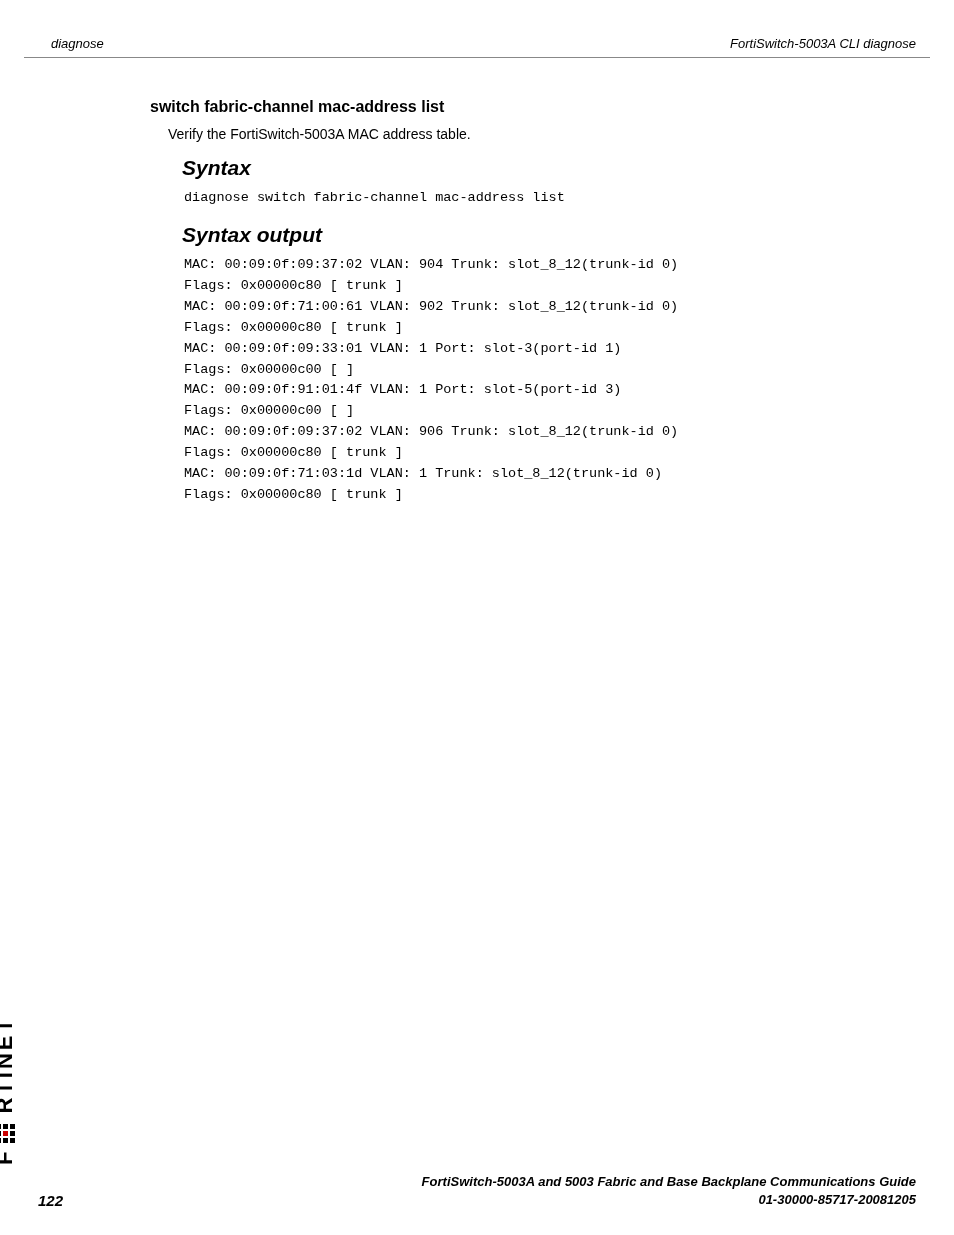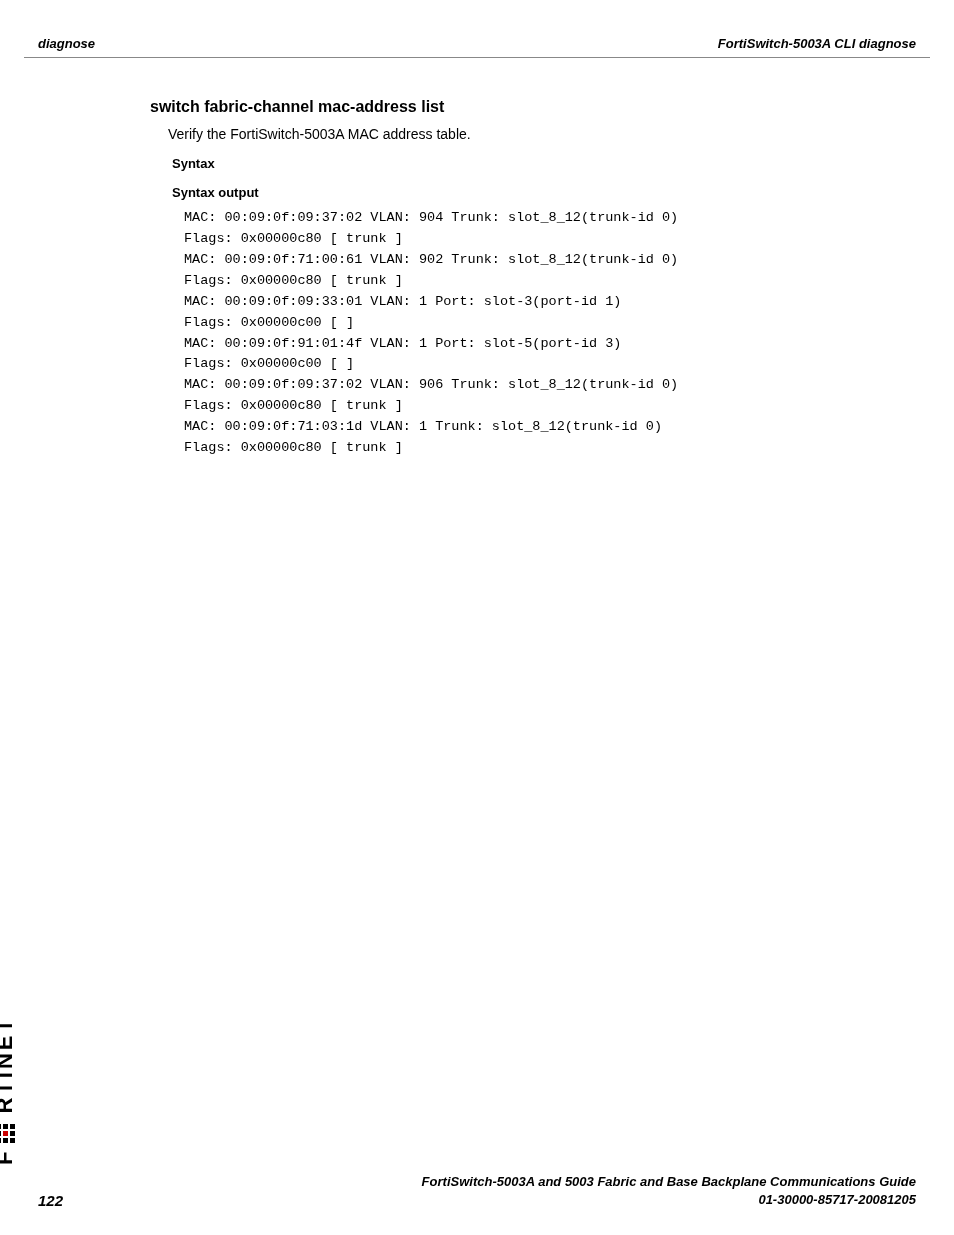--- a/index.html
+++ b/index.html
@@ -10,23 +10,23 @@
     width: 954px;
     height: 1235px;
     position: relative;
     font-size: 14px;
     color: #000;
   }
   .page-header {
     display: flex;
     justify-content: space-between;
     align-items: flex-end;
-    padding: 36px 38px 6px 38px;
+    padding: 36px 38px 6px 51px;
     font-style: italic;
-    font-weight: bold;
+    font-weight: normal;
     font-size: 13px;
   }
   .header-rule {
     margin: 0 24px;
     border: none;
     border-top: 1px solid #888;
     position: relative;
   }
   .header-rule::before {
     content: '';
@@ -59,22 +59,23 @@
     font-weight: bold;
     font-size: 16px;
     margin: 0 0 10px 0;
   }
   .body-text {
     font-size: 14px;
     margin: 0 0 8px 18px;
   }
   .subheading {
     font-weight: bold;
-    font-size: 13px;
-    margin: 14px 0 8px 22px;
+    font-size: 21px;
+    margin: 14px 0 8px 32px;
+    font-style: italic;
   }
   .code-block {
     font-family: "Courier New", Courier, monospace;
     font-size: 13.5px;
     white-space: pre;
     margin: 0 0 14px 34px;
     line-height: 1.55;
   }
   .side-logo {
     position: absolute;
@@ -133,20 +134,21 @@
   <span>diagnose</span>
   <span>FortiSwitch-5003A CLI diagnose</span>
 </div>
 <hr class="header-rule">
 
 <div class="content">
   <div class="section-title">switch fabric-channel mac-address list</div>
   <div class="body-text">Verify the FortiSwitch-5003A MAC address table.</div>
 
   <div class="subheading">Syntax</div>
+  <div class="code-block">diagnose switch fabric-channel mac-address list</div>
 
   <div class="subheading">Syntax output</div>
   <div class="code-block">MAC: 00:09:0f:09:37:02 VLAN: 904 Trunk: slot_8_12(trunk-id 0)
 Flags: 0x00000c80 [ trunk ]
 MAC: 00:09:0f:71:00:61 VLAN: 902 Trunk: slot_8_12(trunk-id 0)
 Flags: 0x00000c80 [ trunk ]
 MAC: 00:09:0f:09:33:01 VLAN: 1 Port: slot-3(port-id 1)
 Flags: 0x00000c00 [ ]
 MAC: 00:09:0f:91:01:4f VLAN: 1 Port: slot-5(port-id 3)
 Flags: 0x00000c00 [ ]

